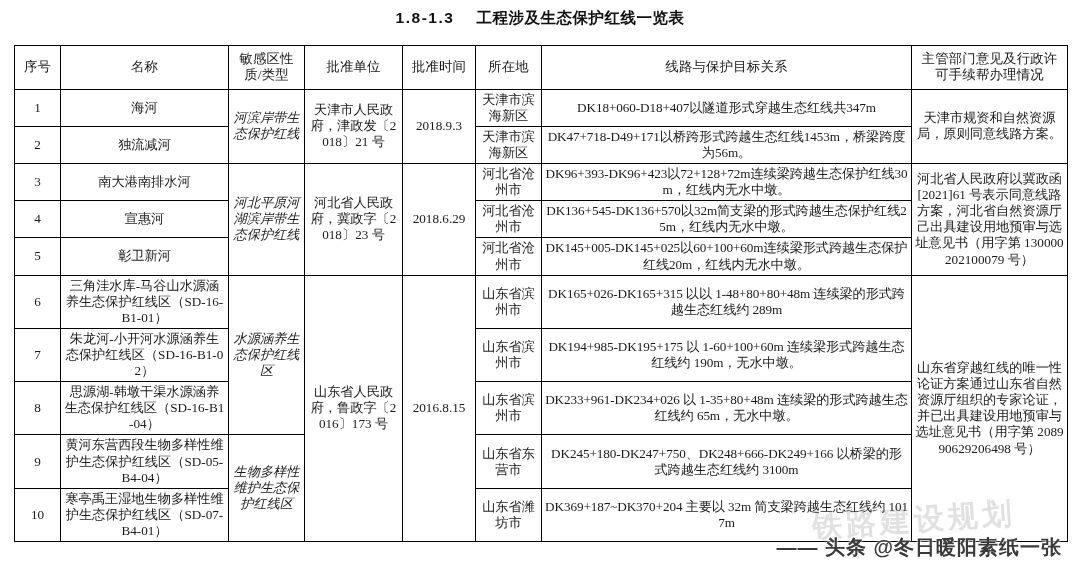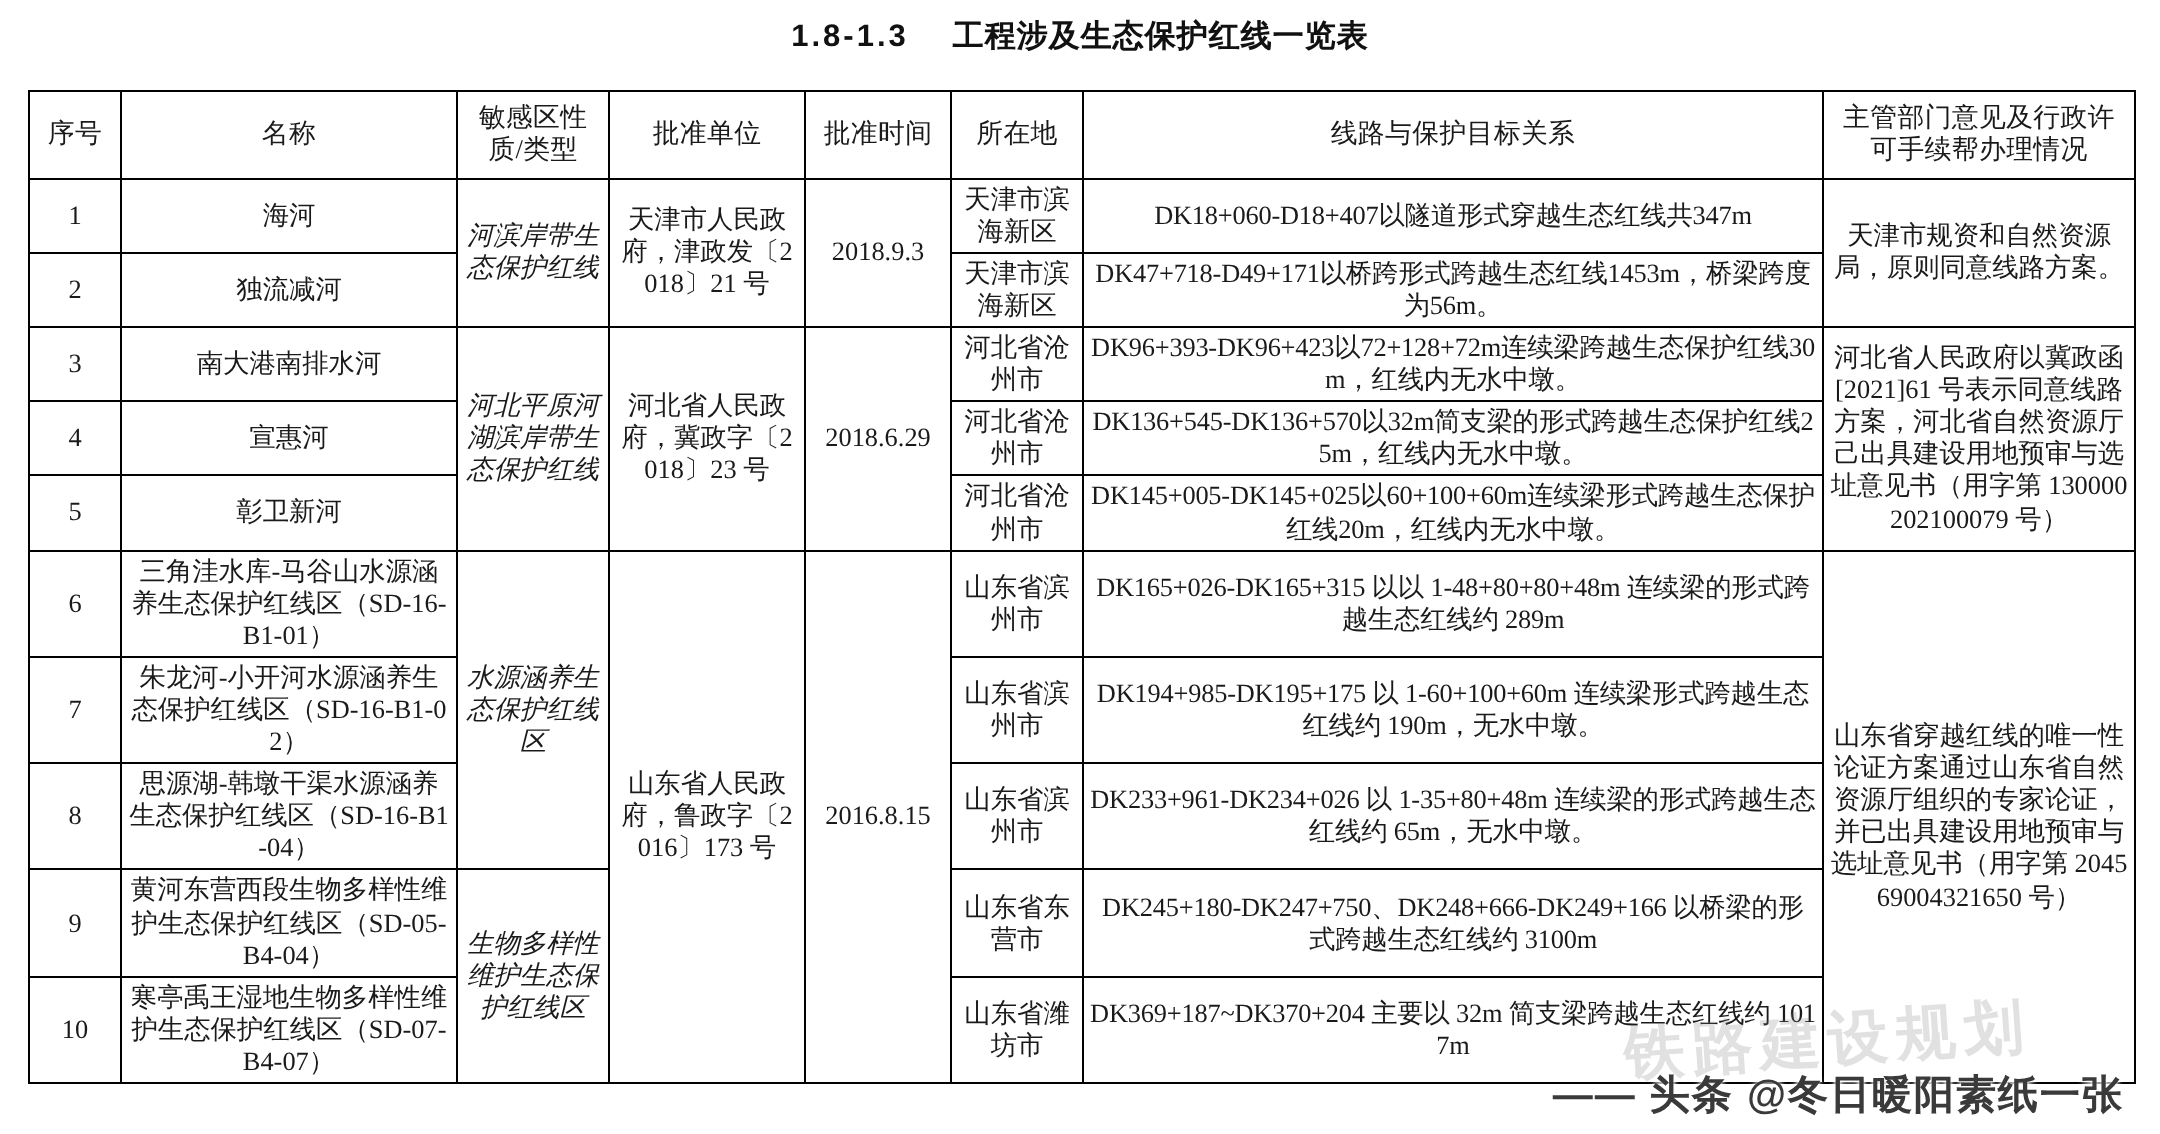--- a/index.html
+++ b/index.html
@@ -184,21 +184,21 @@
         </tr>
 
         <tr>
           <td class="num-col">6</td>
           <td class="name-col">三角洼水库-马谷山水源涵养生态保护红线区（SD-16-B1-01）</td>
           <td class="type-col" rowspan="3">水源涵养生态保护红线区</td>
           <td class="unit-col" rowspan="5">山东省人民政府，鲁政字〔2016〕173 号</td>
           <td class="date-col" rowspan="5">2016.8.15</td>
           <td class="loc-col">山东省滨州市</td>
           <td class="rel-col">DK165+026-DK165+315 以以 1-48+80+80+48m 连续梁的形式跨越生态红线约 289m</td>
-          <td class="opinion-col" rowspan="5">山东省穿越红线的唯一性论证方案通过山东省自然资源厅组织的专家论证，并已出具建设用地预审与选址意见书（用字第 204569004321650 号）</td>
+          <td class="opinion-col" rowspan="5">山东省穿越红线的唯一性论证方案通过山东省自然资源厅组织的专家论证，并已出具建设用地预审与选址意见书（用字第 208990629206498 号）</td>
         </tr>
 
         <tr>
           <td class="num-col">7</td>
           <td class="name-col">朱龙河-小开河水源涵养生态保护红线区（SD-16-B1-02）</td>
           <td class="loc-col">山东省滨州市</td>
           <td class="rel-col">DK194+985-DK195+175 以 1-60+100+60m 连续梁形式跨越生态红线约 190m，无水中墩。</td>
         </tr>
 
         <tr>
@@ -211,21 +211,21 @@
         <tr>
           <td class="num-col">9</td>
           <td class="name-col">黄河东营西段生物多样性维护生态保护红线区（SD-05-B4-04）</td>
           <td class="type-col" rowspan="2">生物多样性维护生态保护红线区</td>
           <td class="loc-col">山东省东营市</td>
           <td class="rel-col">DK245+180-DK247+750、DK248+666-DK249+166 以桥梁的形式跨越生态红线约 3100m</td>
         </tr>
 
         <tr>
           <td class="num-col">10</td>
-          <td class="name-col">寒亭禹王湿地生物多样性维护生态保护红线区（SD-07-B4-07）</td>
+          <td class="name-col">寒亭禹王湿地生物多样性维护生态保护红线区（SD-07-B4-01）</td>
           <td class="loc-col">山东省潍坊市</td>
           <td class="rel-col">DK369+187~DK370+204 主要以 32m 简支梁跨越生态红线约 1017m</td>
         </tr>
       </tbody>
     </table>
   </div>
 
   <div class="wm-faint">铁路建设规划</div>
   <div class="wm-main">—— 头条 @冬日暖阳素纸一张</div>
 

